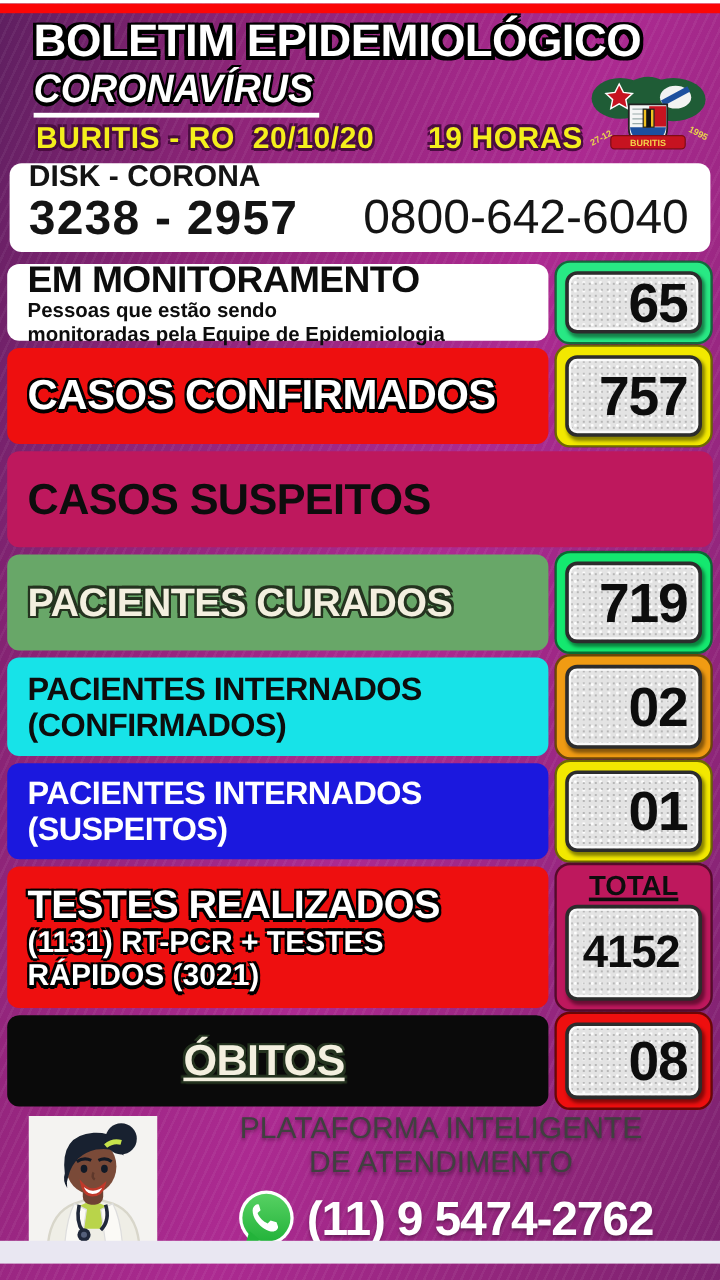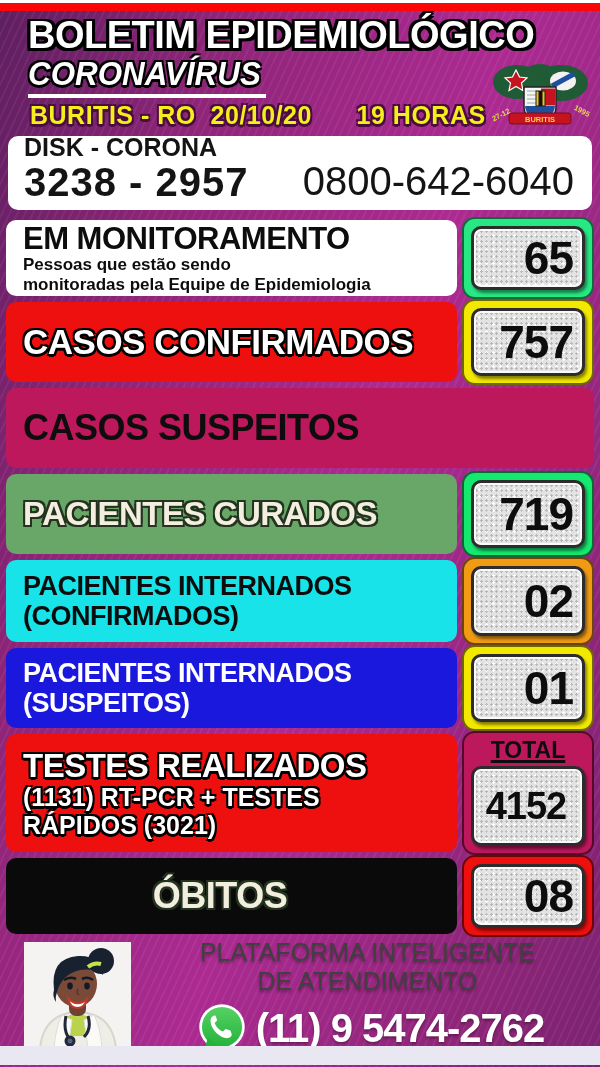--- a/index.html
+++ b/index.html
@@ -45,21 +45,21 @@
   .disk-local { font-size:40px; line-height:40px; font-weight:900; letter-spacing:1px; }
   .disk-tollfree { font-size:40px; line-height:42px; font-weight:400; letter-spacing:0px; }
 
   
   .rows { margin-top:10px; padding:0 6px; display:flex; flex-direction:column; gap:6px; }
   .row { display:flex; gap:5px; }
   .bar { flex:1; border-radius:10px; display:flex; flex-direction:column; justify-content:center; padding-left:17px; }
   .bar-title { font-weight:900; letter-spacing:-0.5px; }
   .bar-sub { font-weight:900; }
 
-  .h0{height:76px}.h1{height:80px}.h2{height:80px}.h3{height:80px}
+  .h0{height:64px}.h1{height:80px}.h2{height:80px}.h3{height:80px}
   .h4{height:82px}.h5{height:80px}.h6{height:118px}.h7{height:76px}
 
   .bar-white { background:#ffffff; color:#0d0d0d; }
   .bar-red   { background:#ee0f0f; }
   .bar-yellow{ background:#be185d; color:#0d0d0d; }
   .bar-green { background:#68a768; }
   .bar-cyan  { background:#17e3e8; color:#0d0d0d; }
   .bar-blue  { background:#1b18de; color:#ffffff; }
   .bar-black { background:#0a0a0a; }
 
@@ -73,21 +73,21 @@
   }
   .r0-title { font-size:31px; line-height:33px; }
   .r0-sub   { font-size:17px; line-height:20px; font-weight:800; }
   .r1-title { font-size:35px; }
   .r2-title { font-size:36px; }
   .r3-title { font-size:33px; }
   .r45-title{ font-size:27px; line-height:30px; }
   .r45-sub  { font-size:27px; line-height:30px; font-weight:900; letter-spacing:-0.5px; }
   .r6-title { font-size:33px; line-height:35px; }
   .r6-sub   { font-size:25px; line-height:28px; }
-  .r7-title { font-size:36px; text-align:center; padding-right:40px; }
+  .r7-title { font-size:36px; text-align:center; padding-right:40px;text-decoration:underline; }
   .bar-black.bar { justify-content:center; }
 
   
   .valbox { width:132px; border-radius:13px; padding:7px; margin:-3px 0; border:2px solid rgba(0,0,0,.55); }
   .vb-green  { background:#28e884; }
   .vb-yellow { background:#f2e800; }
   .vb-red    { background:#ee0f0f; }
   .vb-bgreen { background:#14e86f; }
   .vb-orange { background:#f09b13; }
   .vb-cyan   { background:#be185d; }

